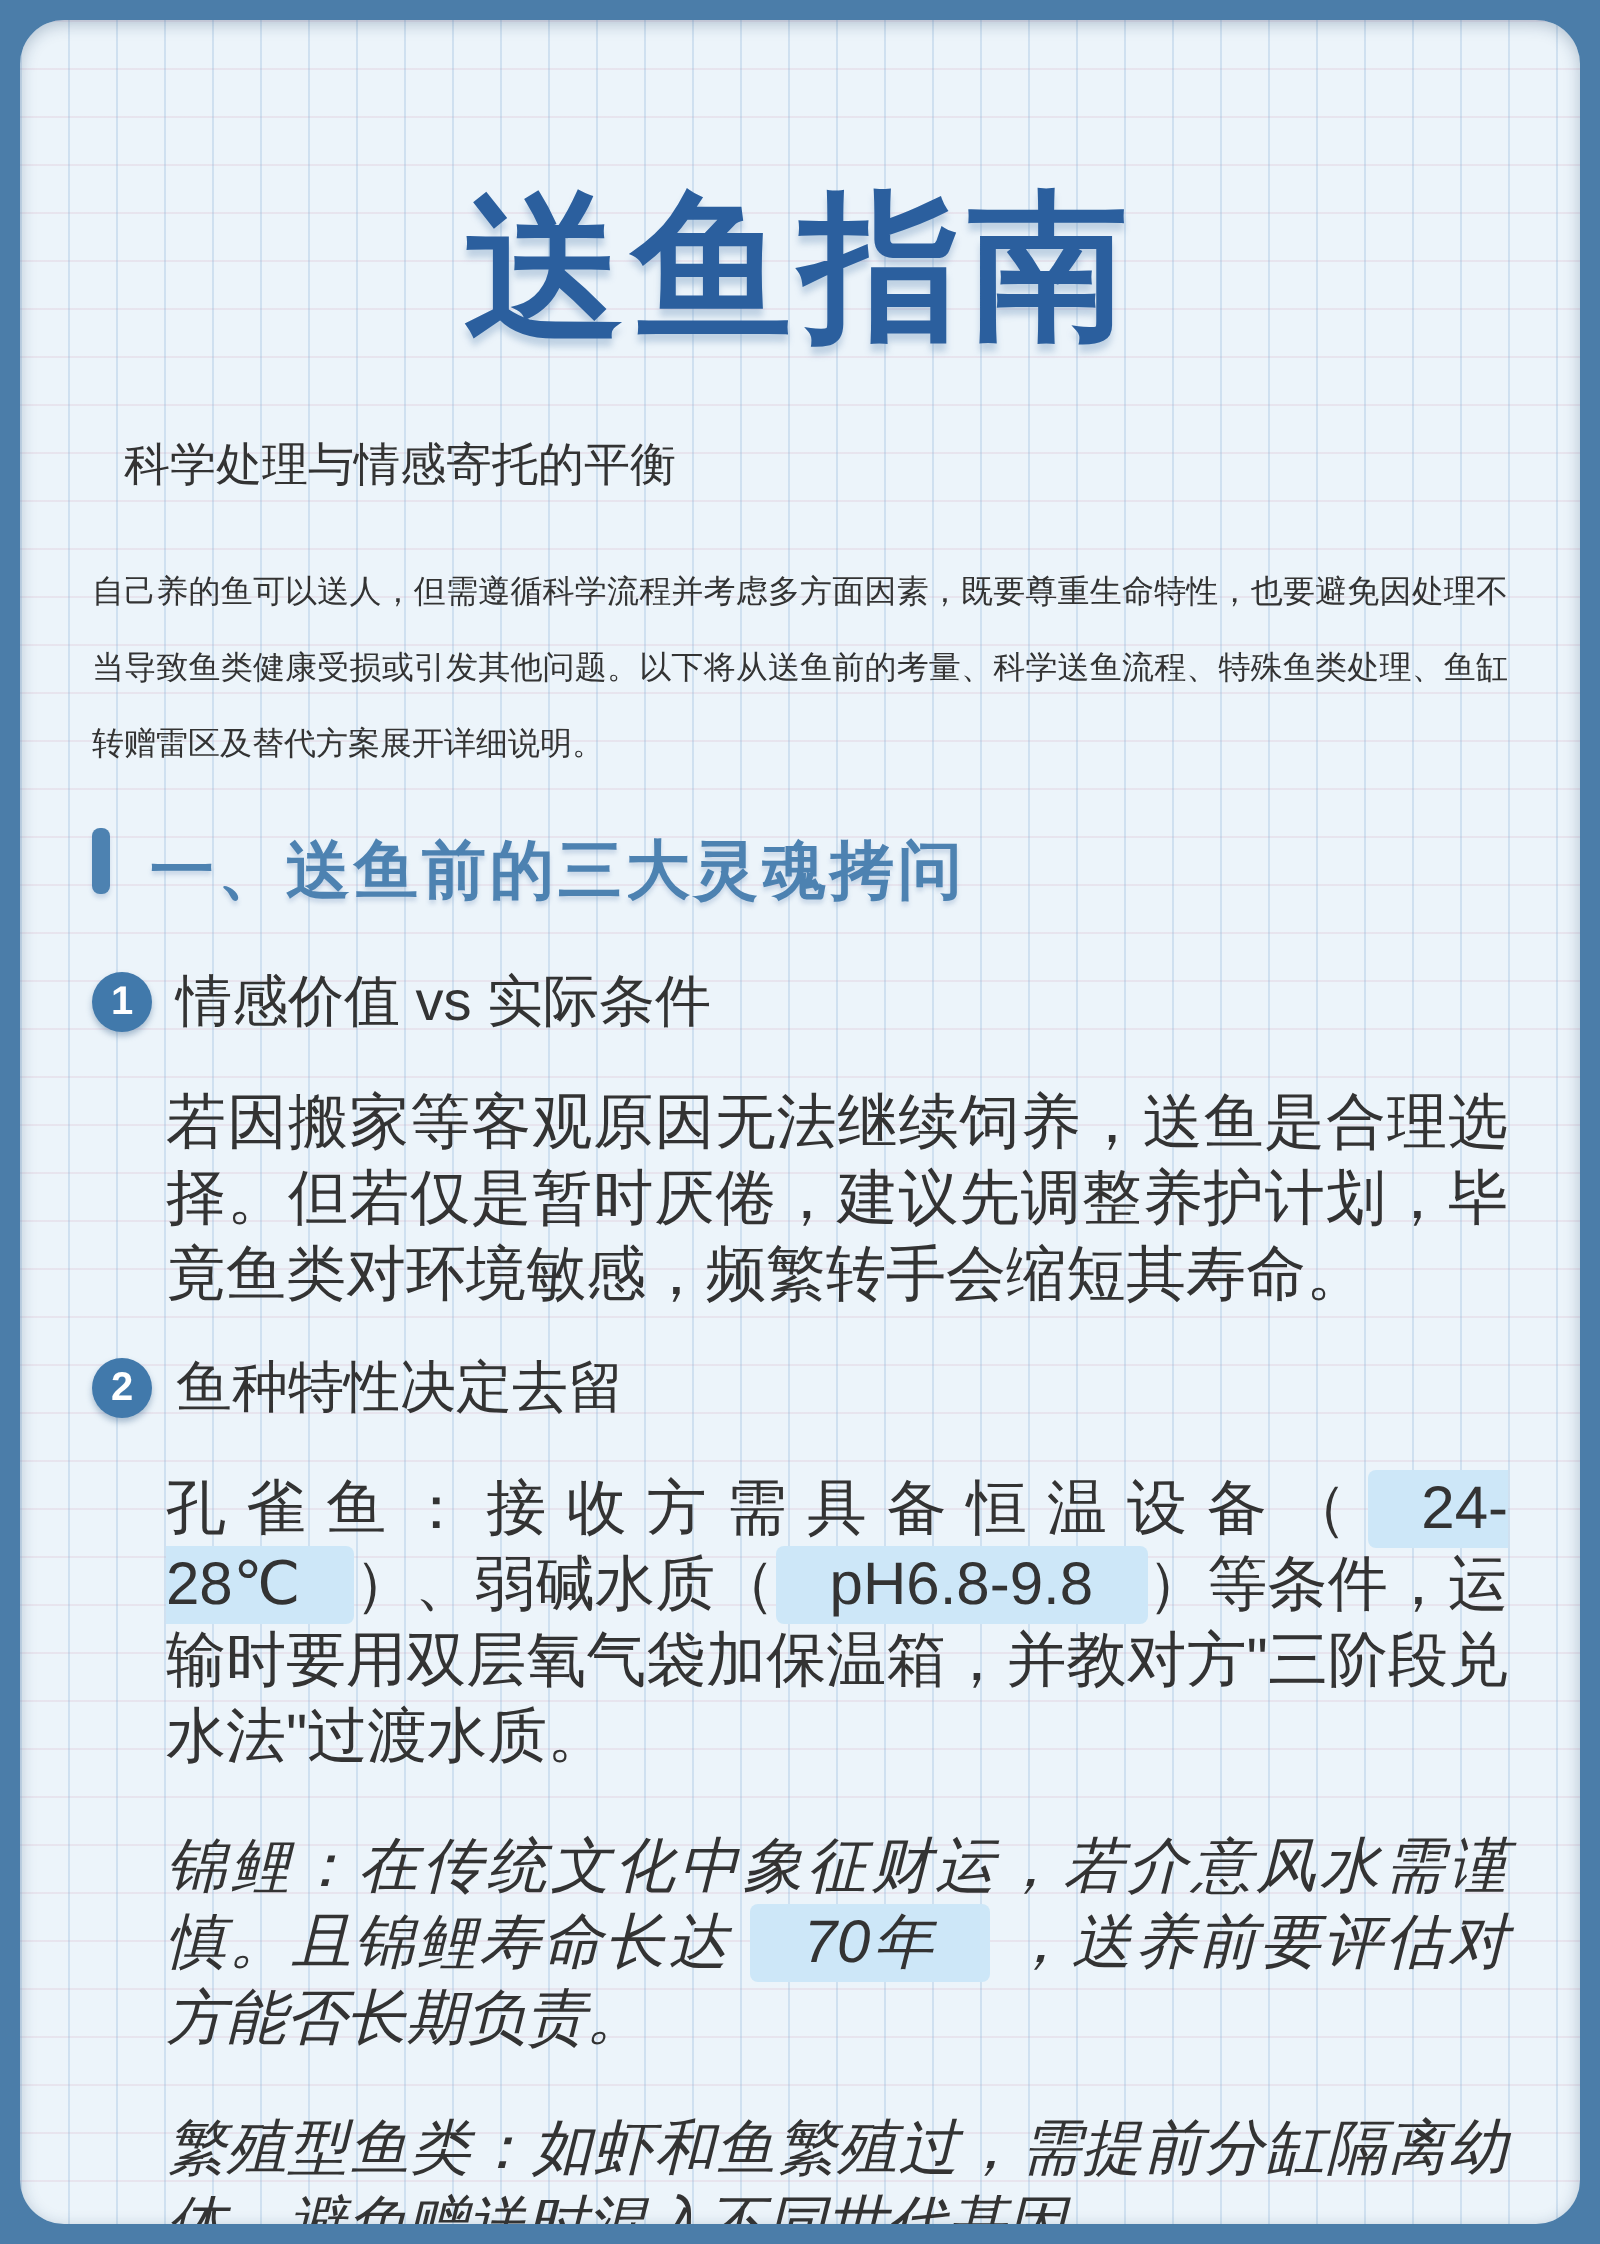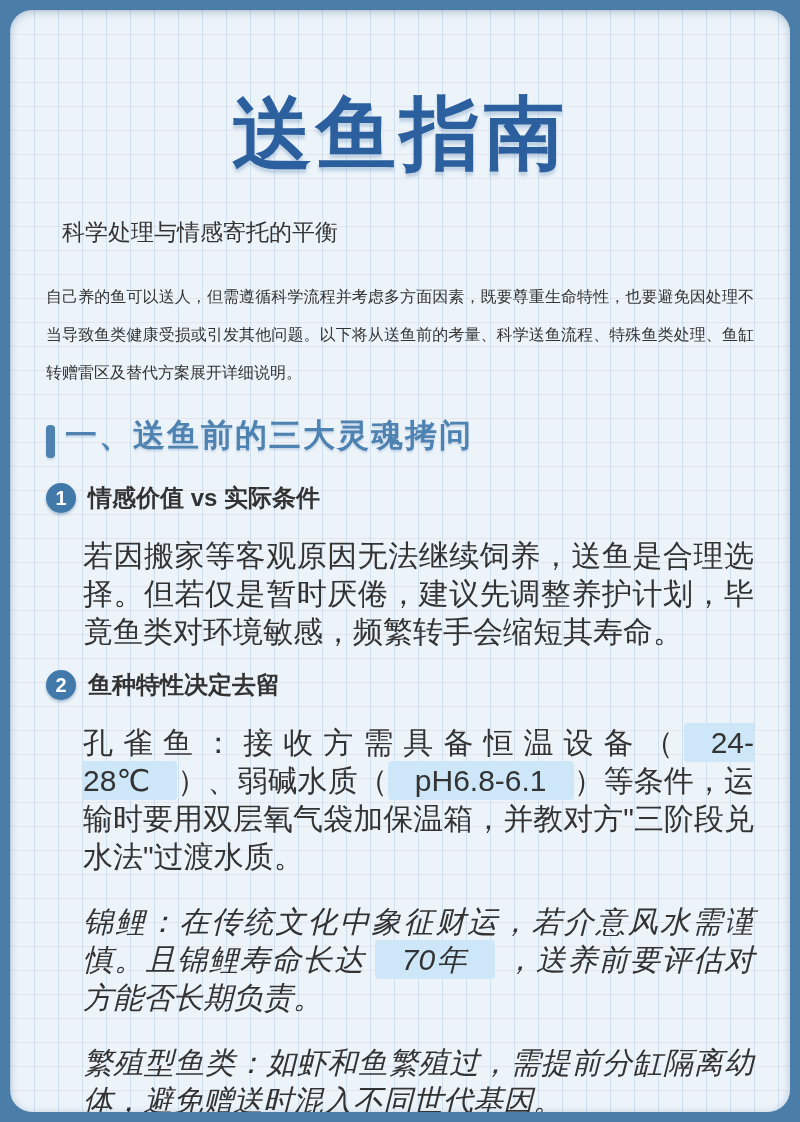--- a/index.html
+++ b/index.html
@@ -45,22 +45,22 @@
   .intro {
     margin: 30px 0 0 0;
     font-size: 16px;
     line-height: 38px;
     color: #333333;
     text-align: justify;
   }
   .section-heading {
     margin-top: 22px;
     display: flex;
-    align-items: flex-end;
-    gap: 10px;
+    align-items: flex-start;
+    gap: 20px;
     font-size: 32px;
     font-weight: bold;
     letter-spacing: 2px;
     color: #4d82b1;
     text-shadow: 0 2px 2px rgba(120,150,190,0.30);
   }
   .section-bar {
     flex: 0 0 auto;
     width: 9px;
     height: 33px;
@@ -83,22 +83,22 @@
     background: #4179ab;
     color: #ffffff;
     font-size: 20px;
     font-weight: bold;
     display: flex;
     align-items: center;
     justify-content: center;
     box-shadow: 0 2px 3px rgba(60,100,140,0.40);
   }
   .item-title {
-    font-size: 24px;
-    font-weight: bold;
+    font-size: 28px;
+    font-weight: normal;
     color: #333333;
   }
   .item-para {
     margin: 23px 0 0 37px;
     font-size: 30px;
     line-height: 38px;
     color: #333333;
     text-align: justify;
   }
   .item-para.gap { margin-top: 27px; font-style: italic; }
@@ -131,19 +131,19 @@
         <span class="item-title">情感价值 vs 实际条件</span>
       </div>
       <p class="item-para"><span>若因搬家等客观原因无法继续饲养，送鱼是合理选择。但若仅是暂时厌倦，建议先调整养护计划，毕竟鱼类对环境敏感，频繁转手会缩短其寿命。</span></p>
     </div>
 
     <div>
       <div class="item-head second">
         <span class="badge">2</span>
         <span class="item-title">鱼种特性决定去留</span>
       </div>
-      <p class="item-para"><span>孔雀鱼：接收方需具备恒温设备（</span><span class="hl">24-28℃</span><span>）、弱碱水质（</span><span class="hl">pH6.8-6.1</span><span>）等条件，运输时要用双层氧气袋加保温箱，并教对方"三阶段兑水法"过渡水质。</span></p>
+      <p class="item-para"><span>孔雀鱼：接收方需具备恒温设备（</span><span class="hl">24-28℃</span><span>）、弱碱水质（</span><span class="hl">pH6.8-9.8</span><span>）等条件，运输时要用双层氧气袋加保温箱，并教对方"三阶段兑水法"过渡水质。</span></p>
       <p class="item-para gap"><span>锦鲤：在传统文化中象征财运，若介意风水需谨慎。且锦鲤寿命长达 </span><span class="hl">70年</span><span> ，送养前要评估对方能否长期负责。</span></p>
       <p class="item-para gap"><span>繁殖型鱼类：如虾和鱼繁殖过，需提前分缸隔离幼体，避免赠送时混入不同世代基因。</span></p>
     </div>
 
   </div>
 </div>
 
 </body></html>

